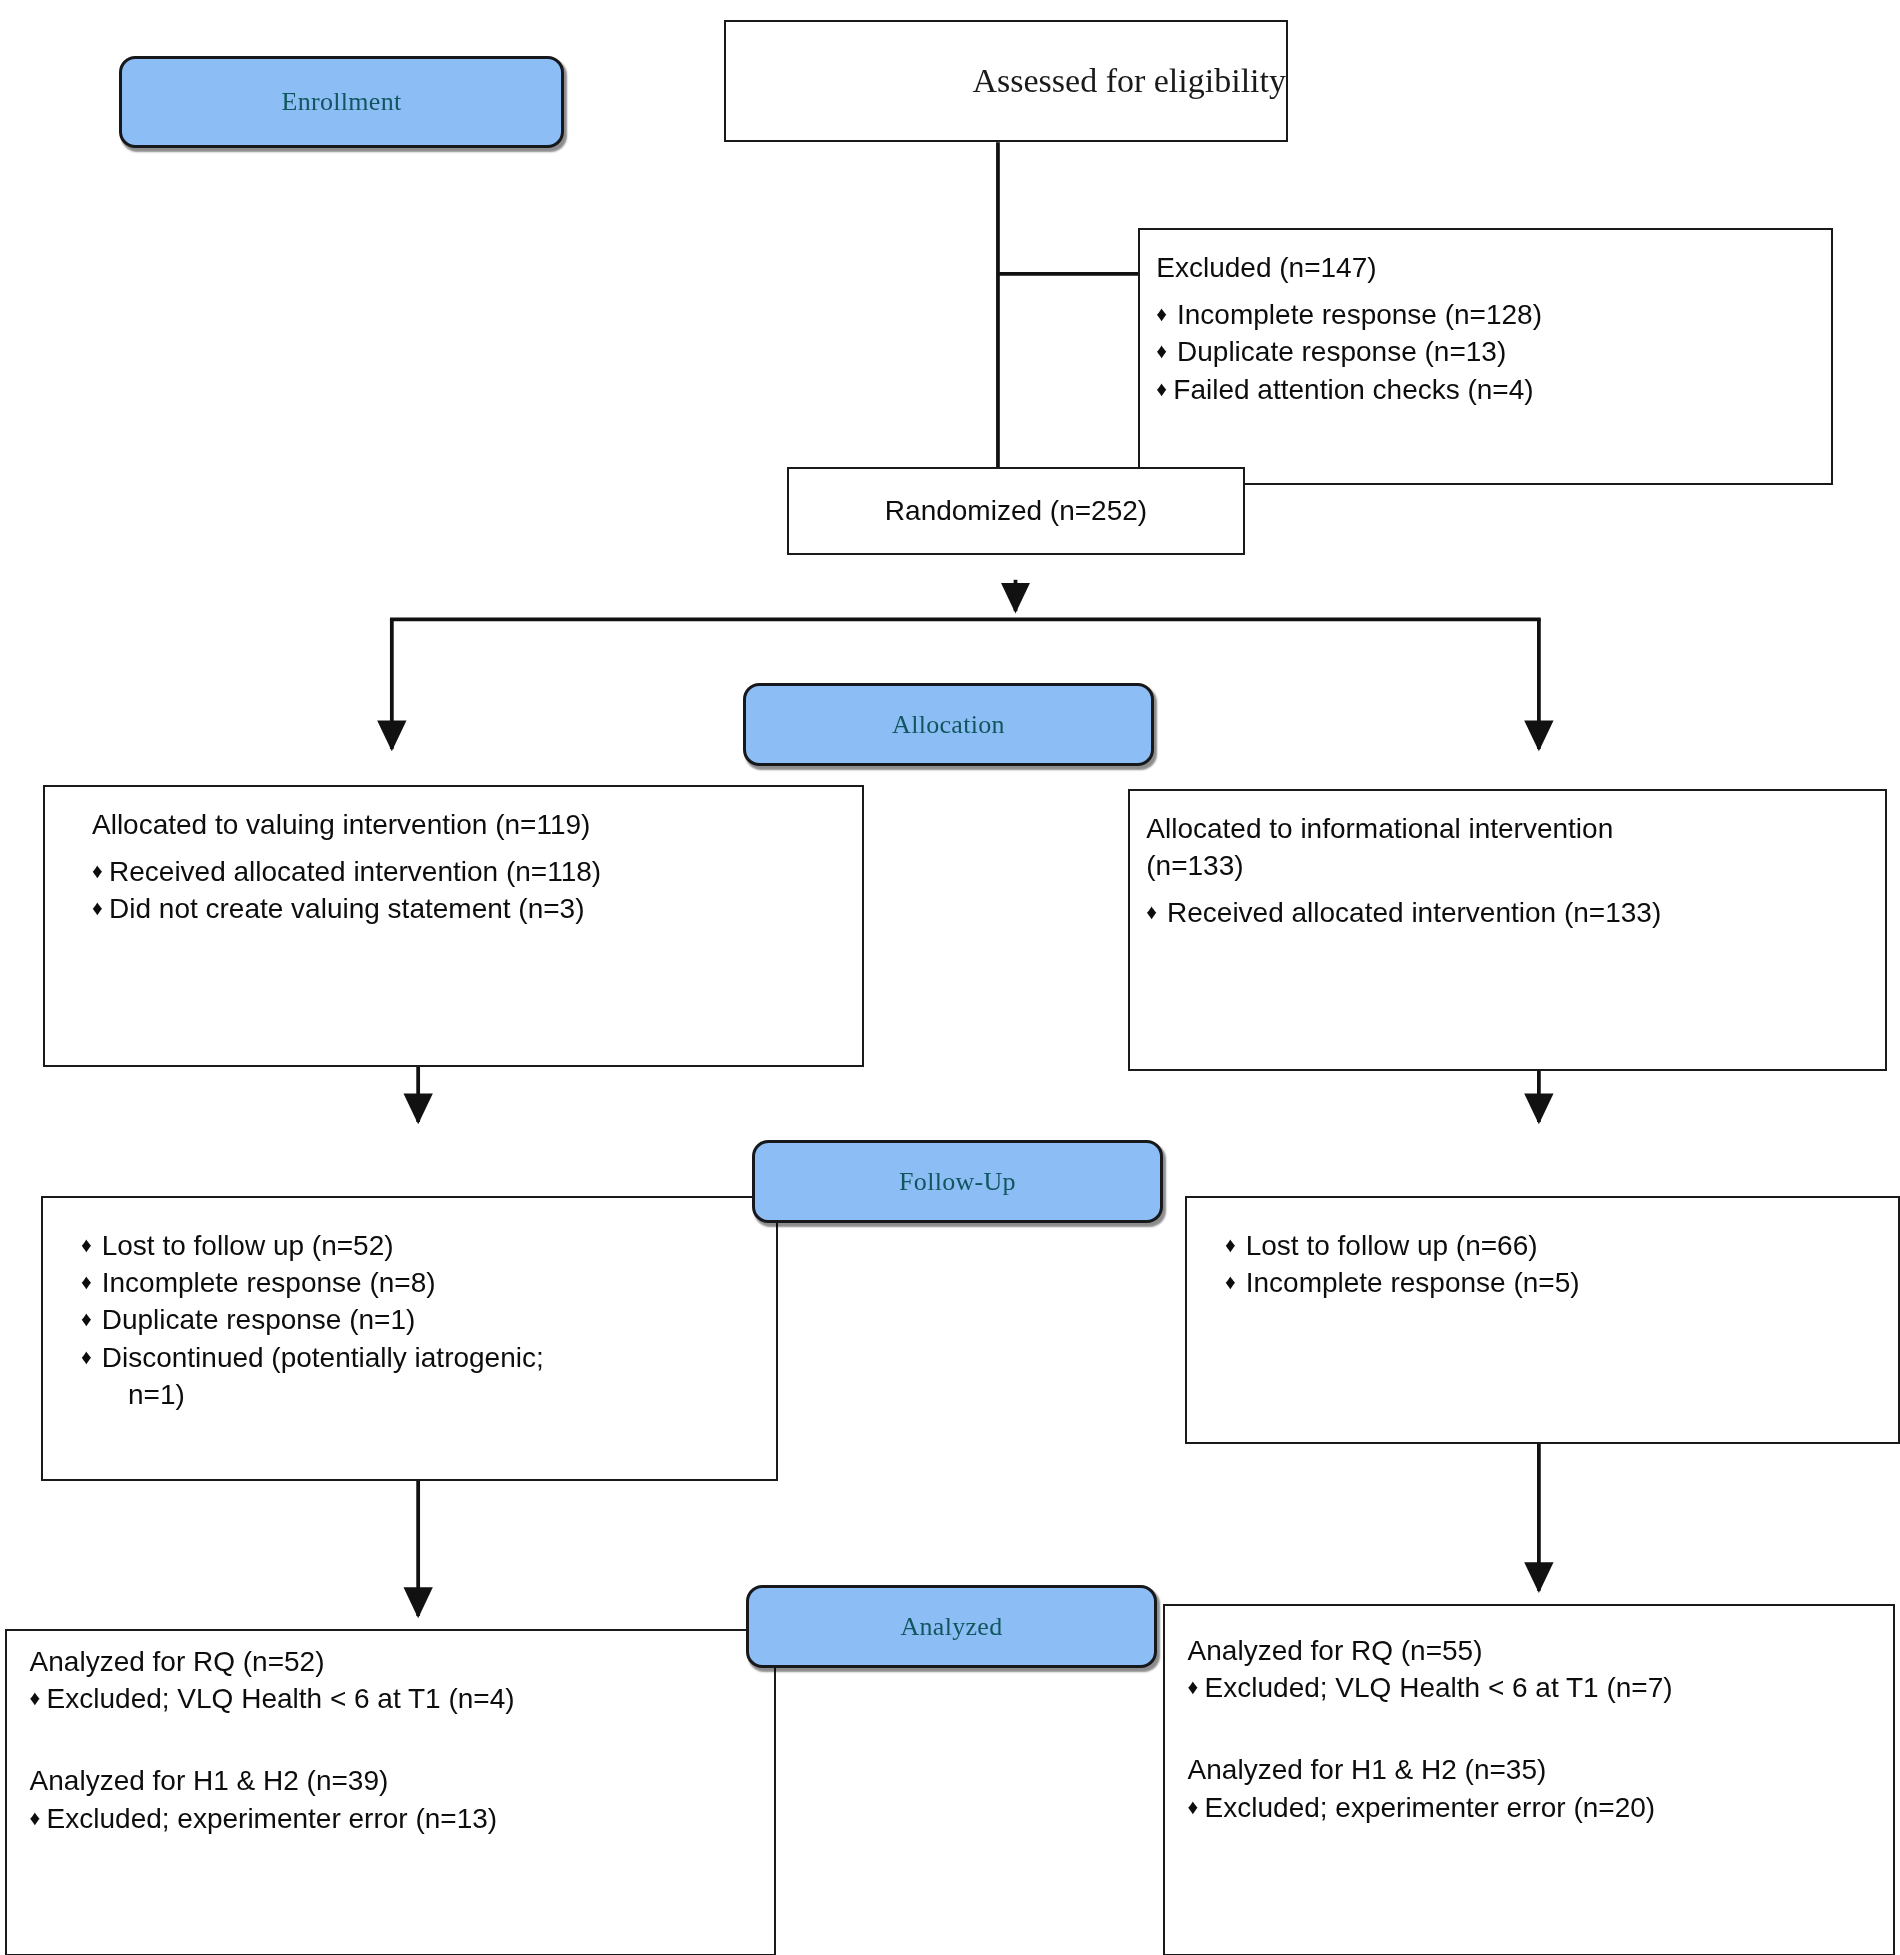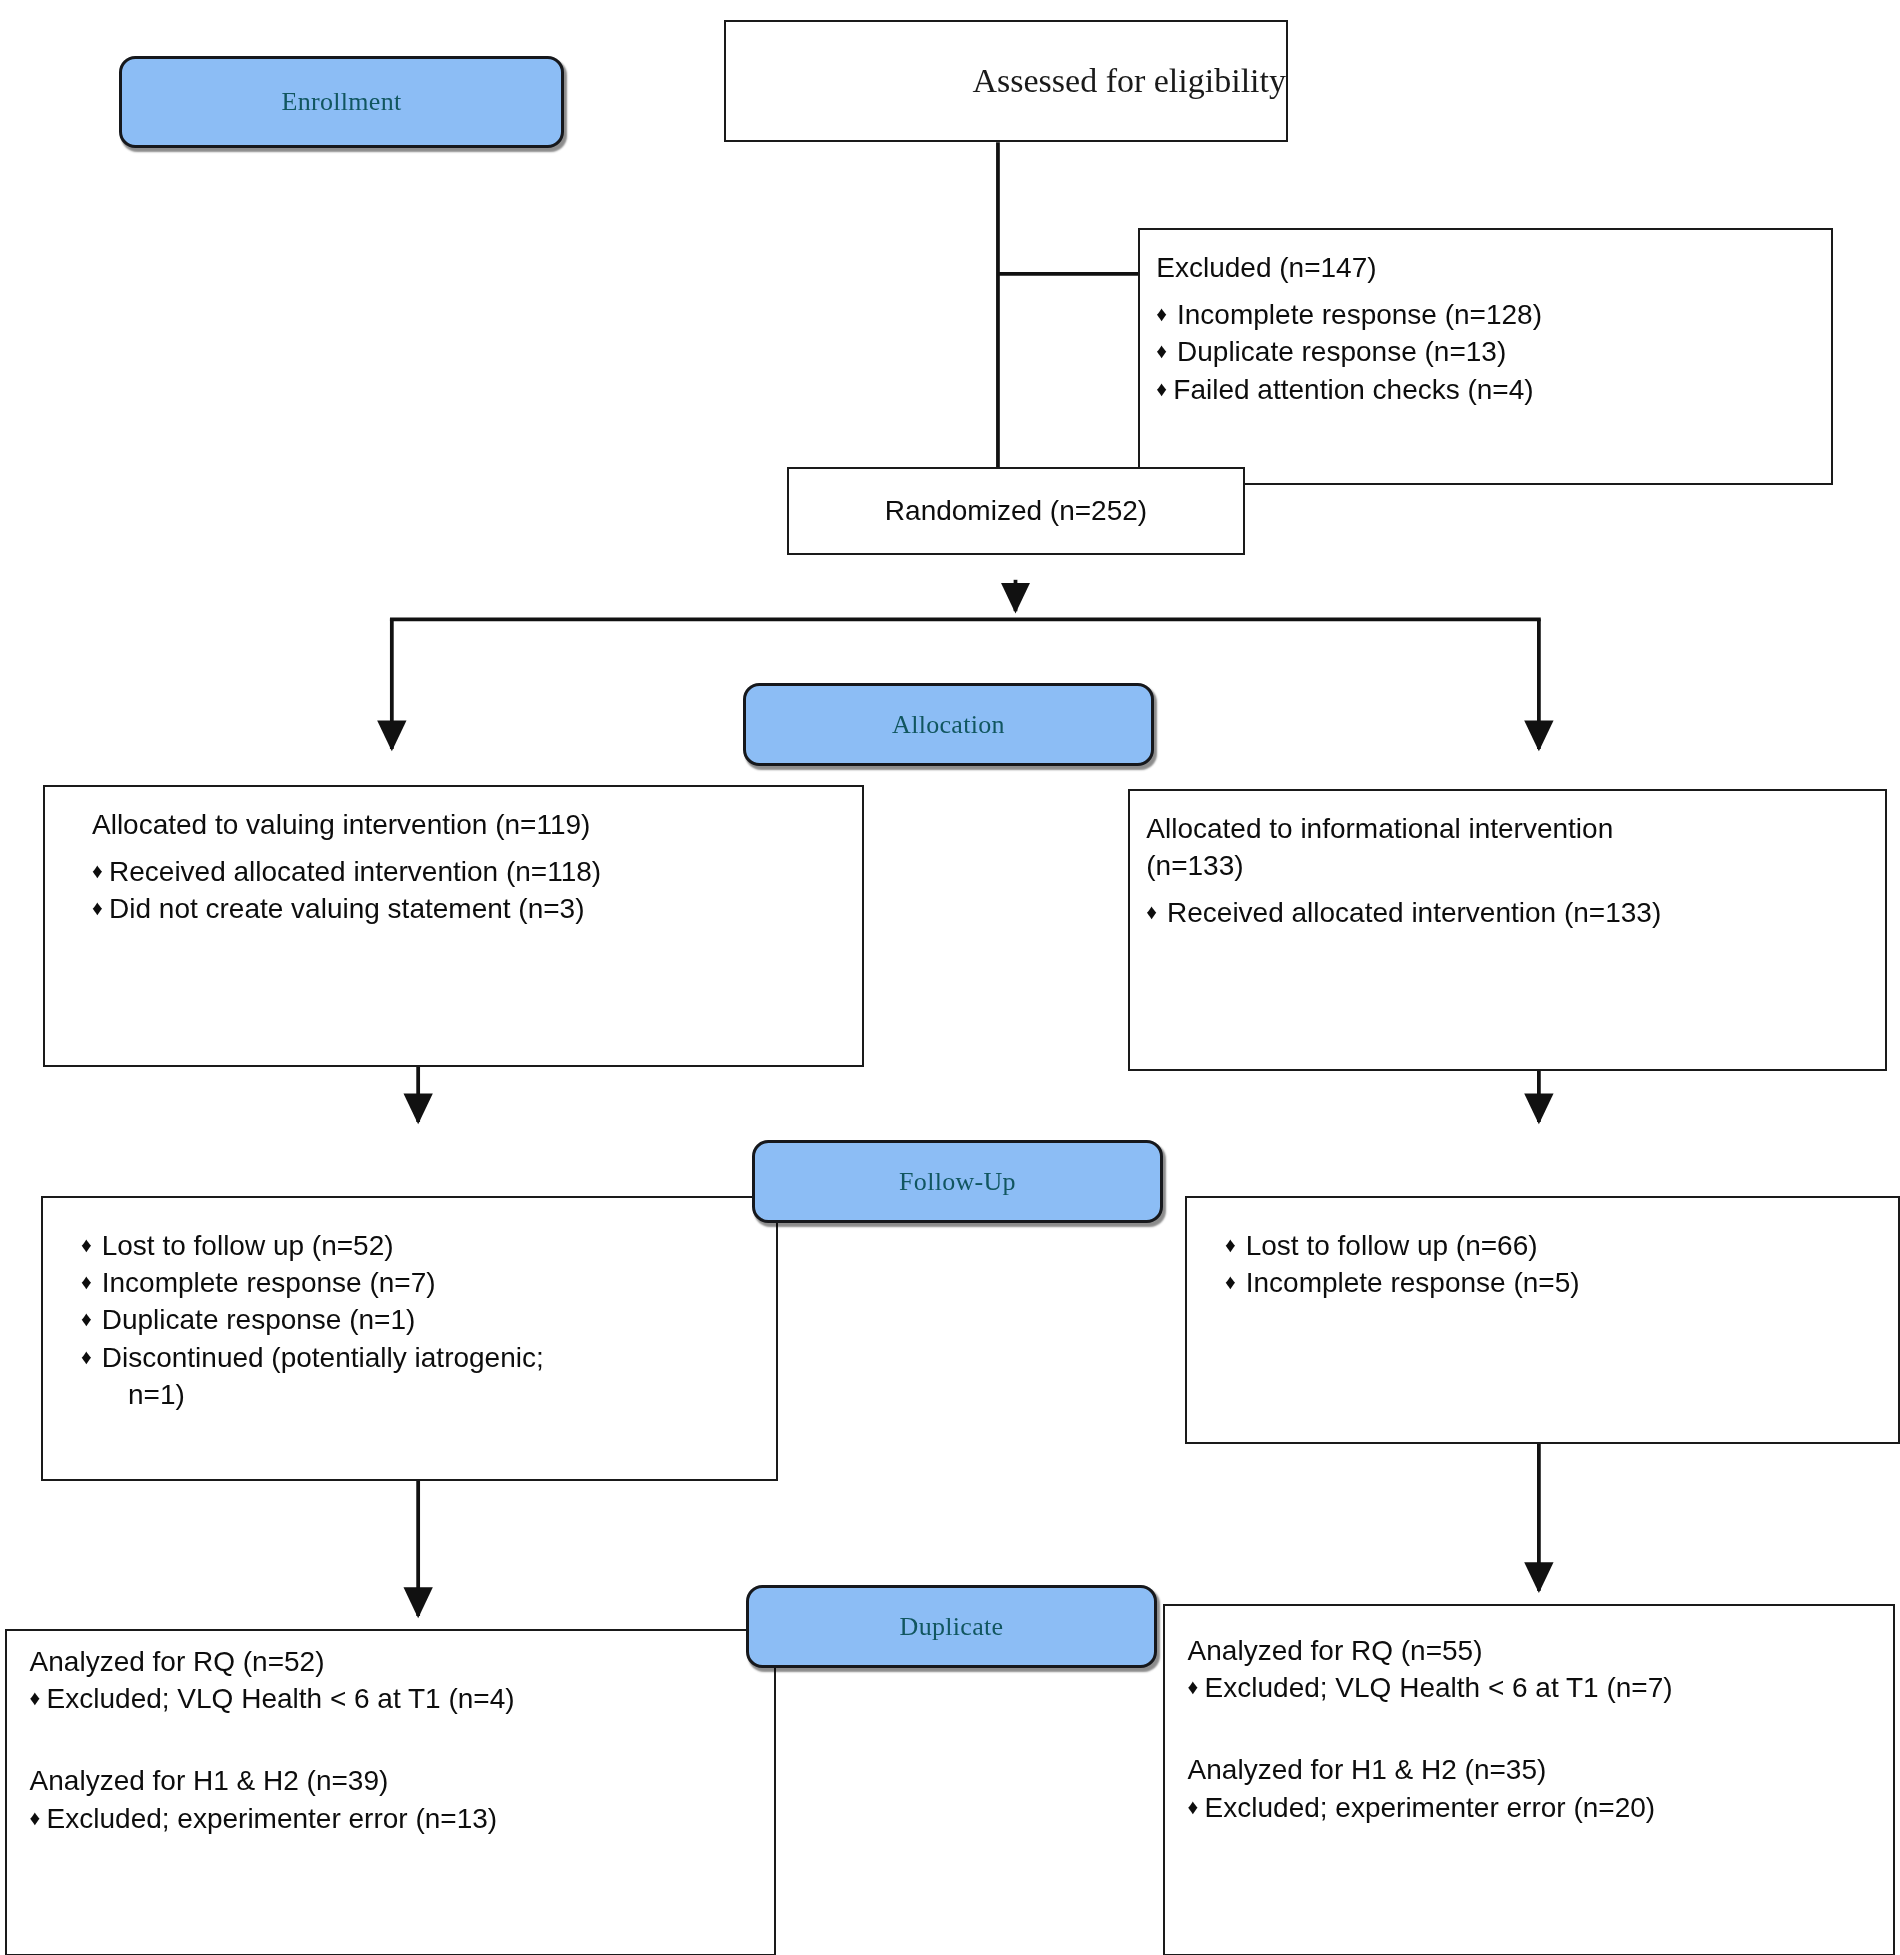--- a/index.html
+++ b/index.html
@@ -186,21 +186,21 @@
     <span class="stage-text">Follow-Up</span>
   </div>
 
   <div class="node body-box" style="left:41px; top:1196px; width:737px; height:285px; padding-left:38px; padding-top:29px;">
     <div class="bullet-line">
       <span class="bullet">♦</span>
       <span class="btext">Lost to follow up (n=52)</span>
     </div>
     <div class="bullet-line">
       <span class="bullet">♦</span>
-      <span class="btext">Incomplete response (n=7)</span>
+      <span class="btext">Incomplete response (n=8)</span>
     </div>
     <div class="bullet-line">
       <span class="bullet">♦</span>
       <span class="btext">Duplicate response (n=1)</span>
     </div>
     <div class="bullet-line">
       <span class="bullet">♦</span>
       <span class="btext">Discontinued (potentially iatrogenic;</span>
     </div>
     <div class="line" style="margin-left:47px;">n=1)</div>
@@ -211,21 +211,21 @@
       <span class="bullet">♦</span>
       <span class="btext">Lost to follow up (n=66)</span>
     </div>
     <div class="bullet-line">
       <span class="bullet">♦</span>
       <span class="btext">Incomplete response (n=5)</span>
     </div>
   </div>
 
   <div class="stage-label" style="left:746px; top:1585px; width:411px; height:83px;">
-    <span class="stage-text">Duplicate</span>
+    <span class="stage-text">Analyzed</span>
   </div>
 
   <div class="node body-box" style="left:5px; top:1629px; width:771px; height:327px; padding-left:22.6px; padding-top:12px;">
     <div class="line">Analyzed for RQ (n=52)</div>
     <div class="bullet-line tight">
       <span class="bullet">♦</span>
       <span class="btext">Excluded; VLQ Health &lt; 6 at T1 (n=4)</span>
     </div>
     <div class="gap-lg"></div>
     <div class="line">Analyzed for H1 &amp; H2 (n=39)</div>

